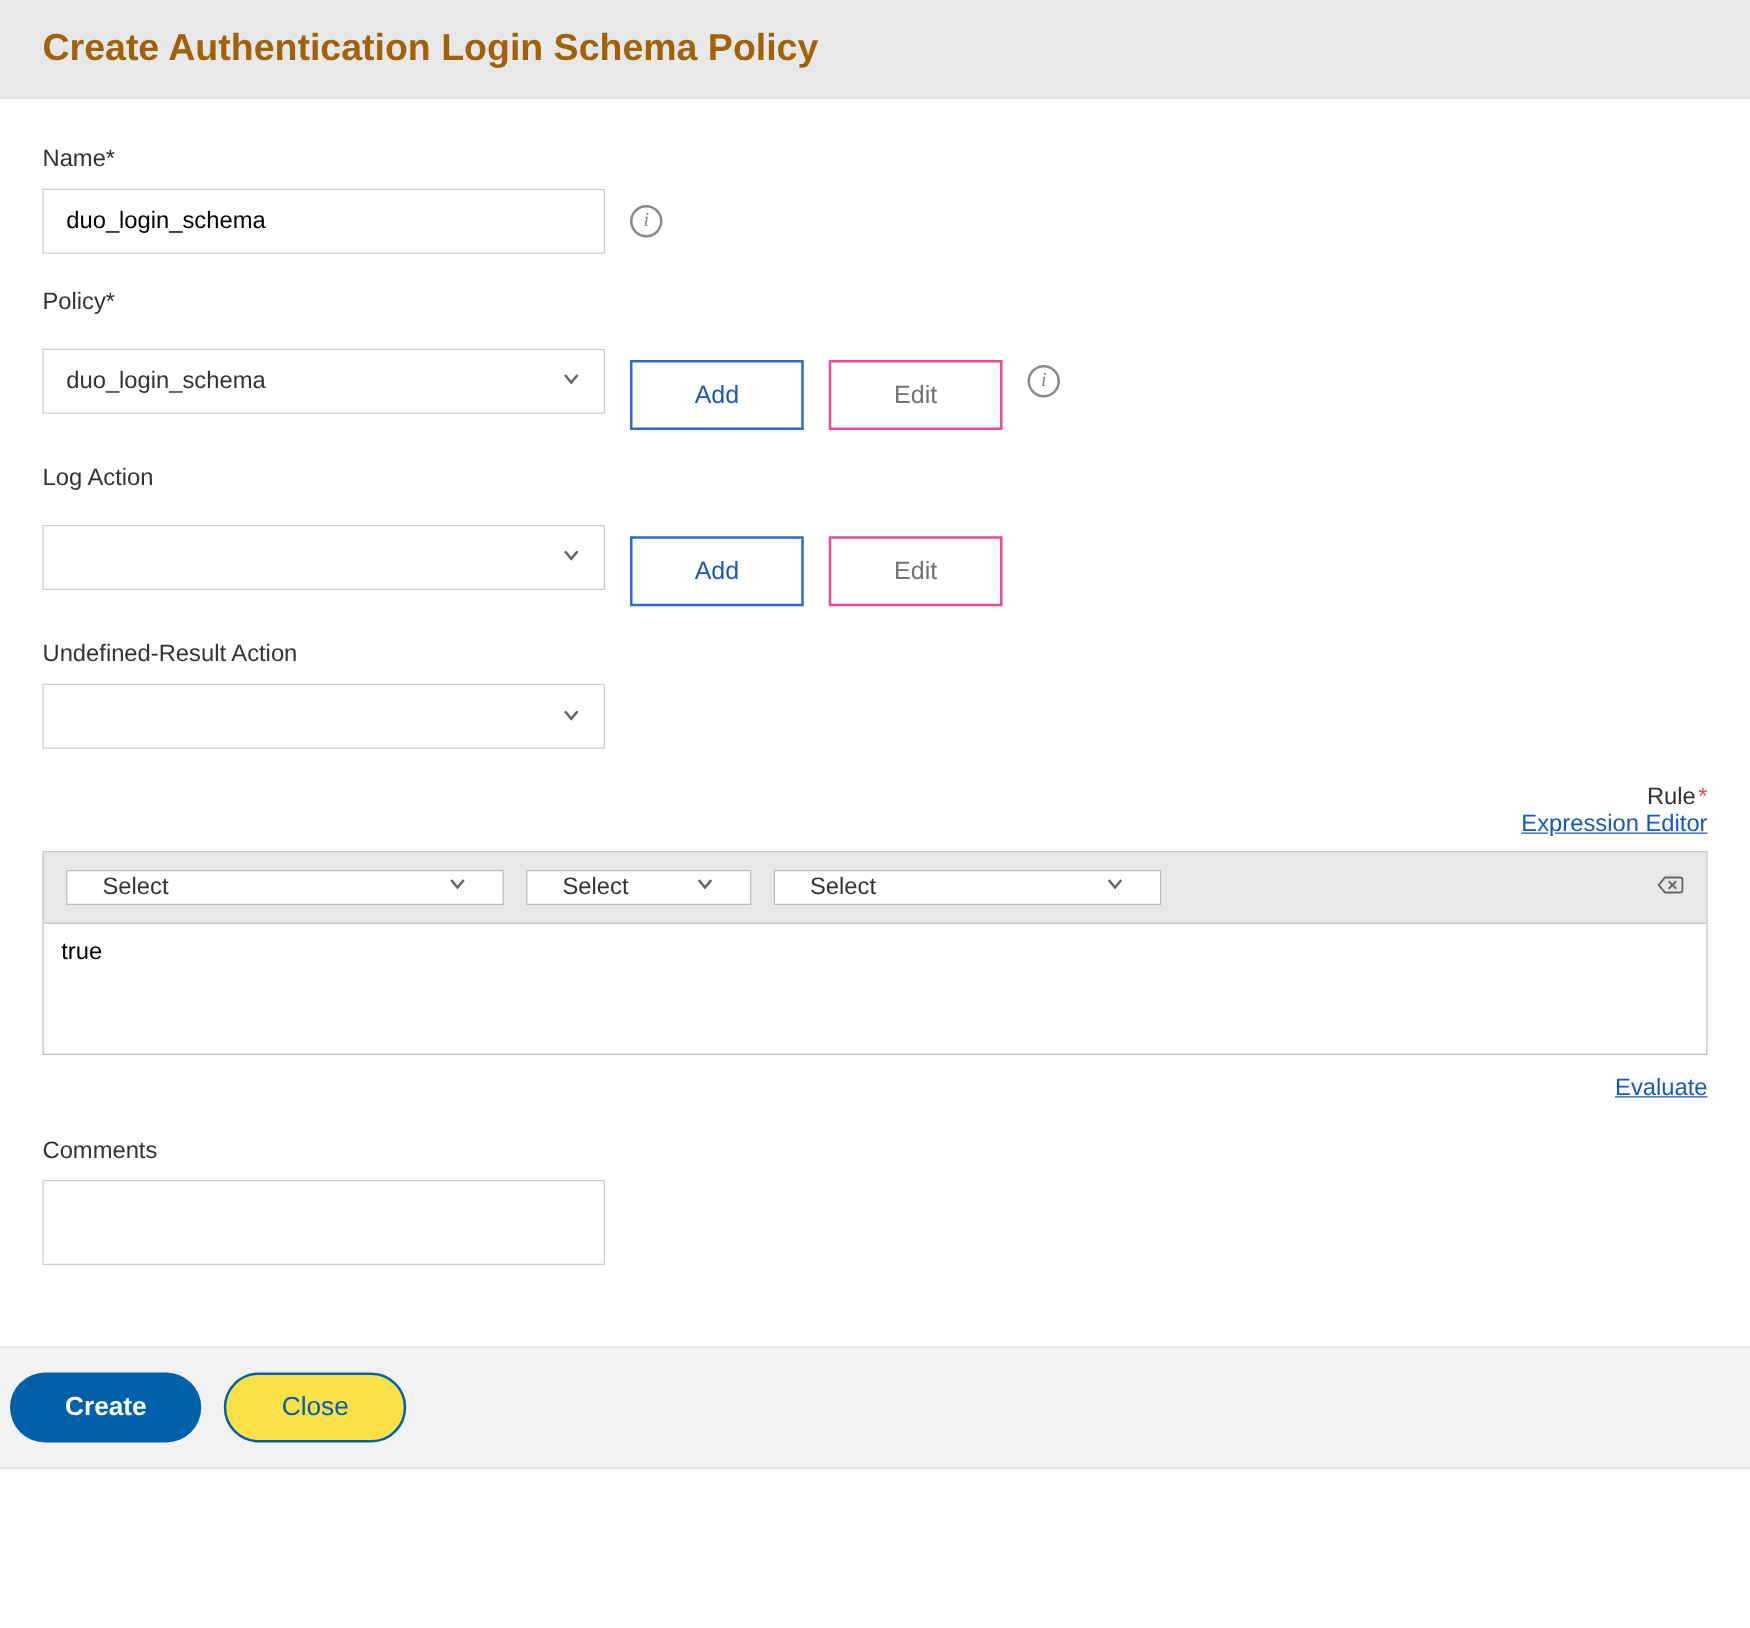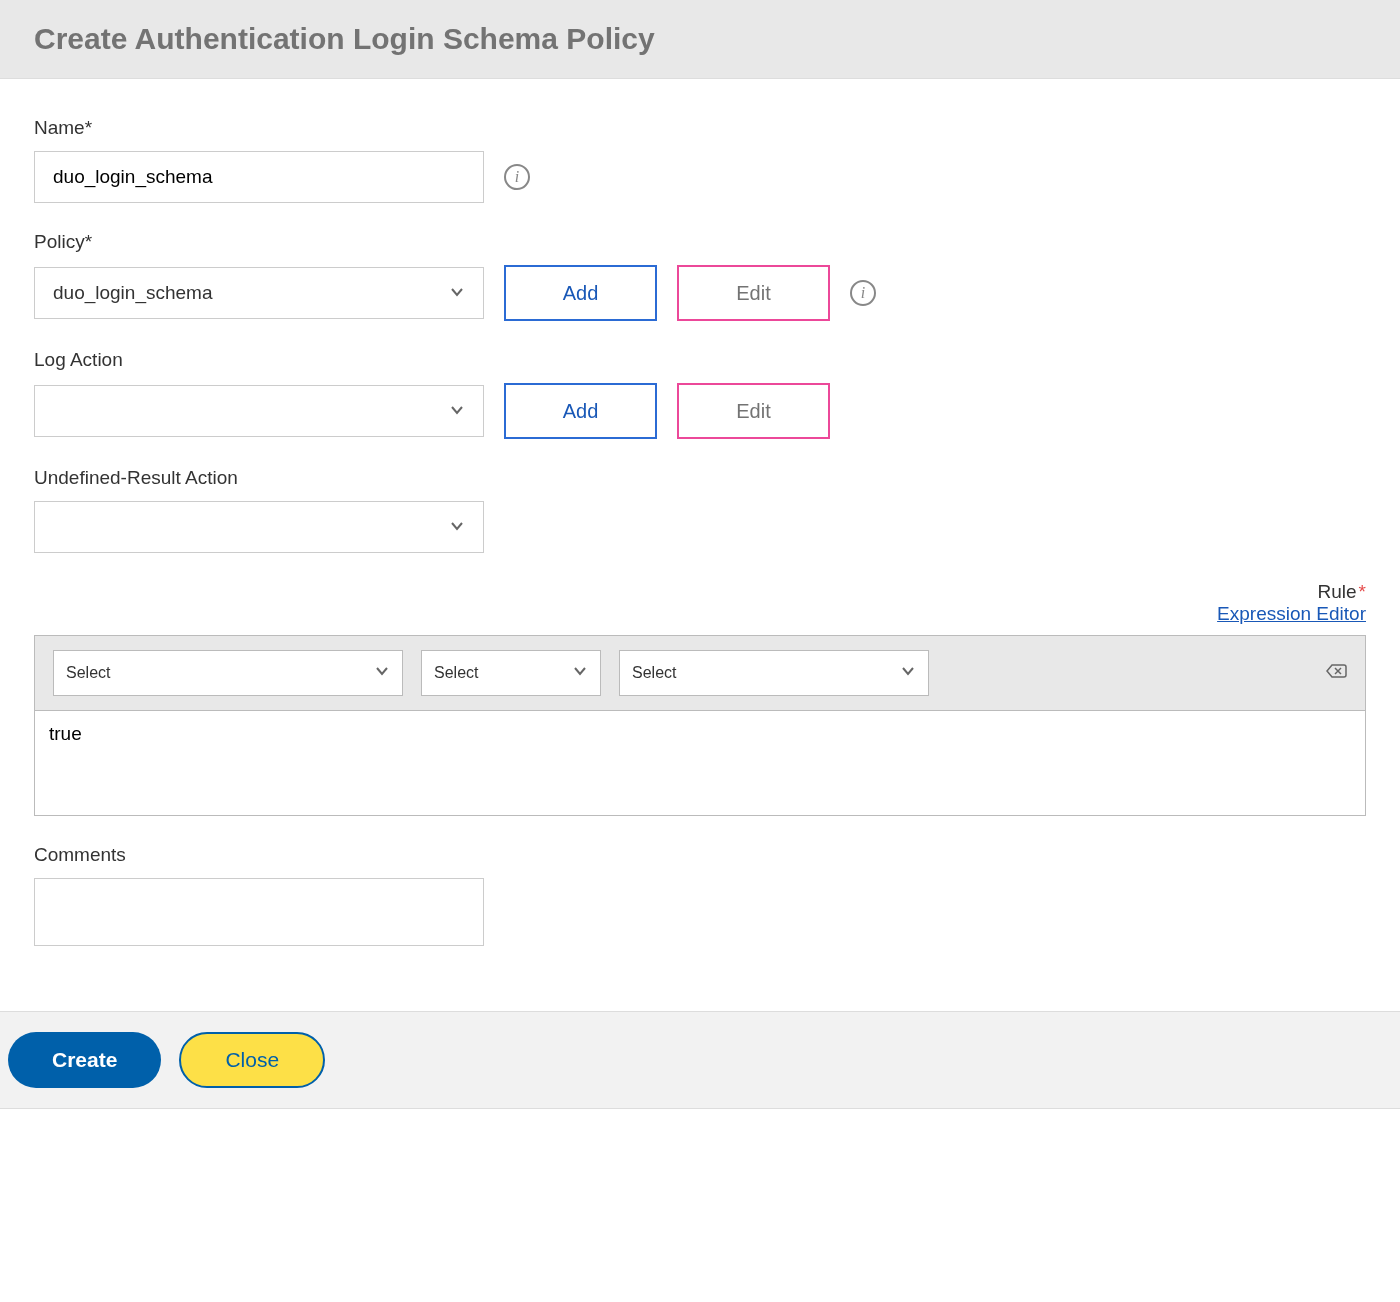--- a/index.html
+++ b/index.html
@@ -18,21 +18,21 @@
   }
   .header-bar {
     background: #e8e8e8;
     padding: 22px 34px;
     border-bottom: 1px solid #ddd;
   }
   .header-bar h1 {
     margin: 0;
     font-size: 30px;
     font-weight: 600;
-    color: #737373;
+    color: #a16207;
   }
   .form-body {
     padding: 10px 34px 30px 34px;
   }
   .field-block {
     margin-top: 28px;
   }
   .field-label {
     display: block;
     margin-bottom: 12px;
@@ -61,30 +61,31 @@
     align-items: center;
     justify-content: space-between;
     cursor: pointer;
   }
   .dropdown .chevron {
     color: #666;
     font-size: 14px;
   }
   .btn-outline {
     height: 56px;
-    width: 153px;
+    width: 139px;
     border: 2px solid #2b6bd4;
     background: #fff;
     color: #1958b7;
     font-size: 20px;
     font-weight: 400;
     cursor: pointer;
     display: inline-flex;
     align-items: center;
     justify-content: center;
+    margin-top: 23px;
   }
   .btn-outline.disabled {
     border: 2px solid #ec4899;
     color: #737373;
     cursor: default;
   }
   .info-icon {
     width: 26px;
     height: 26px;
     border: 2px solid #888;
@@ -116,25 +117,25 @@
     border: 1px solid #bbb;
   }
   .rule-selectors {
     background: #e8e8e8;
     padding: 14px 18px;
     display: flex;
     gap: 18px;
     align-items: center;
   }
   .rule-dropdown {
-    height: 46px;
+    height: 28px;
     border: 1px solid #bbb;
     background: #fff;
-    padding: 0 12px;
-    font-size: 16px;
+    padding: 0 28px;
+    font-size: 19px;
     display: flex;
     align-items: center;
     justify-content: space-between;
     cursor: pointer;
   }
   .rule-dropdown.wide1 { width: 350px; }
   .rule-dropdown.wide2 { width: 180px; }
   .rule-dropdown.wide3 { width: 310px; }
   .rule-clear {
     margin-left: auto;
@@ -304,20 +305,23 @@
           <svg width="22" height="18" viewBox="0 0 22 18" fill="none" stroke="#666" stroke-width="1.5">
             <path d="M7 3 H19 A2 2 0 0 1 21 5 V13 A2 2 0 0 1 19 15 H7 L2 9 Z"></path>
             <line x1="10" y1="6" x2="16" y2="12"></line>
             <line x1="16" y1="6" x2="10" y2="12"></line>
           </svg>
         </span>
       </div>
       <textarea class="rule-textarea" style="">true</textarea>
     </div>
 
+    <div class="evaluate-row">
+      <a class="link">Evaluate</a>
+    </div>
 
     <div class="field-block">
       <label class="field-label">Comments</label>
       <textarea class="comments-area" style=""></textarea>
     </div>
 
   </div>
 
   <div class="footer-bar">
     <button class="btn-primary">Create</button>

